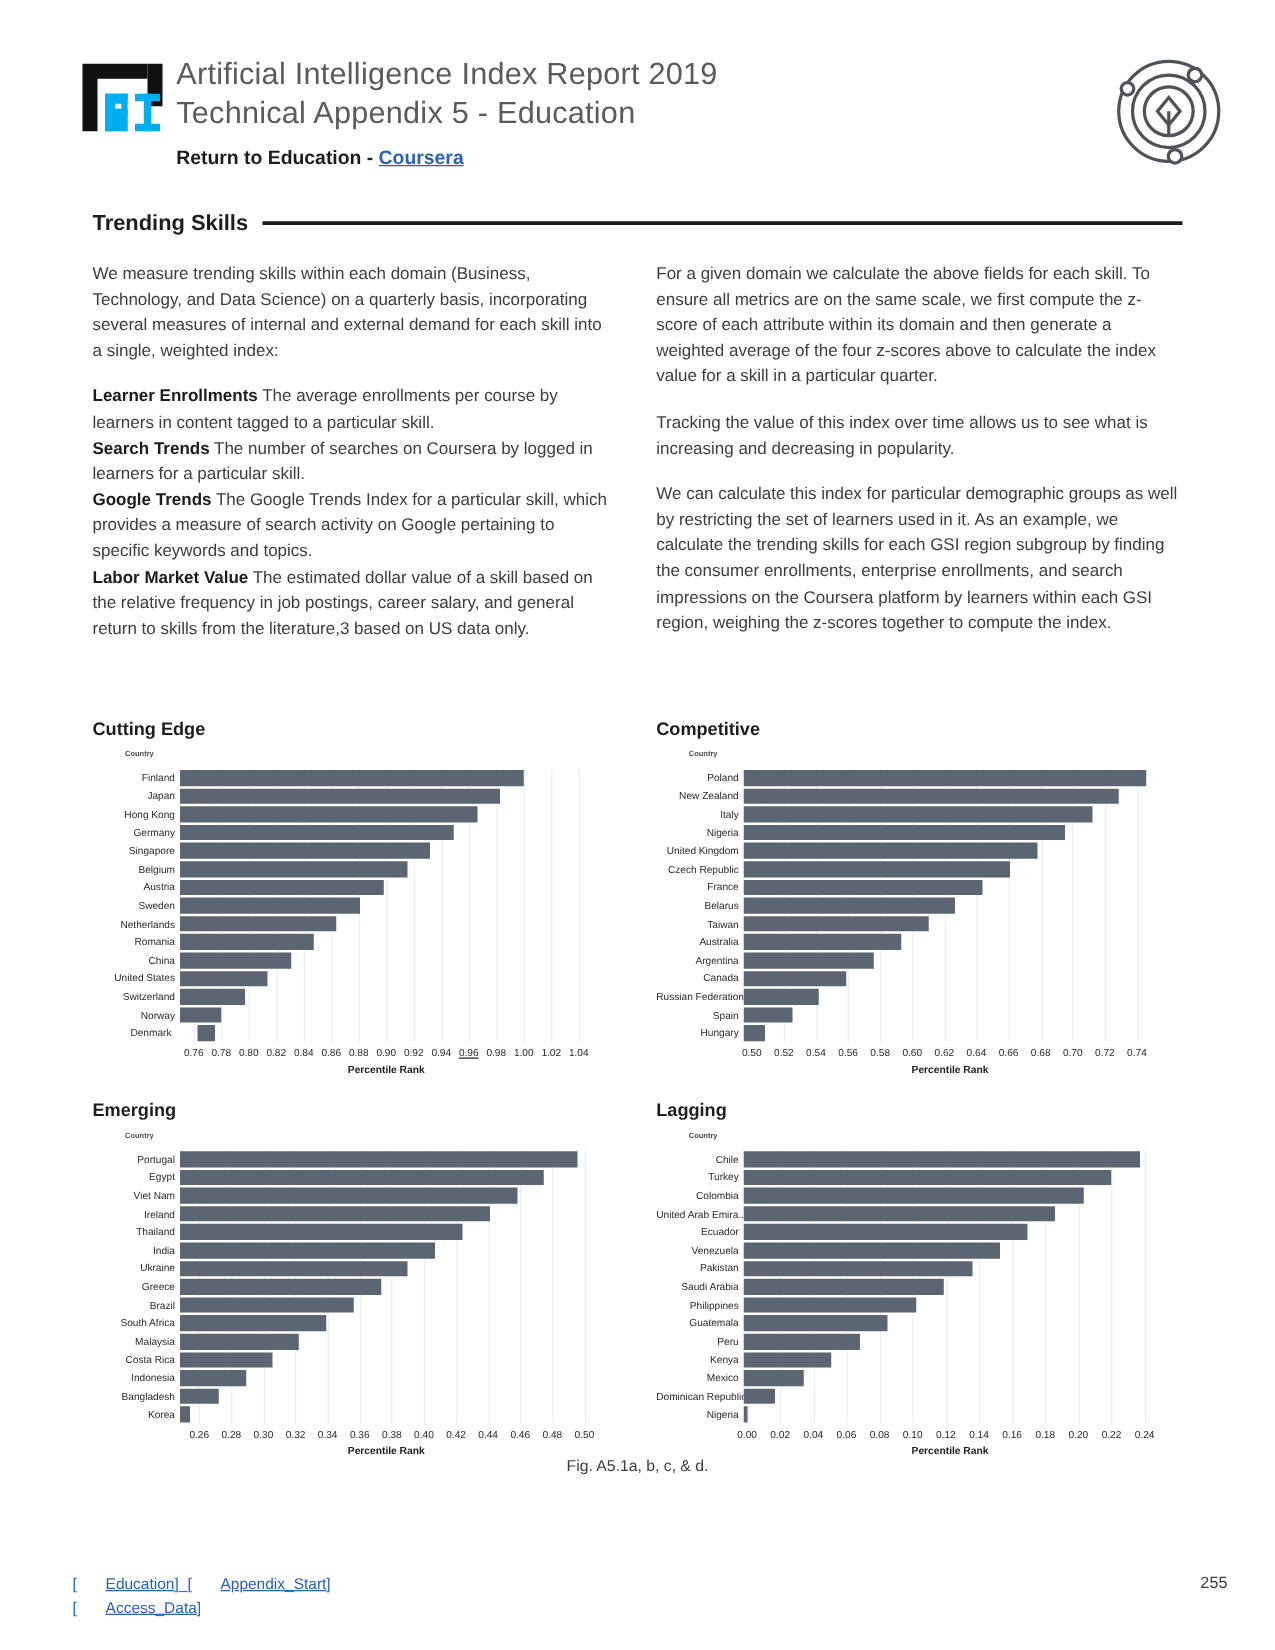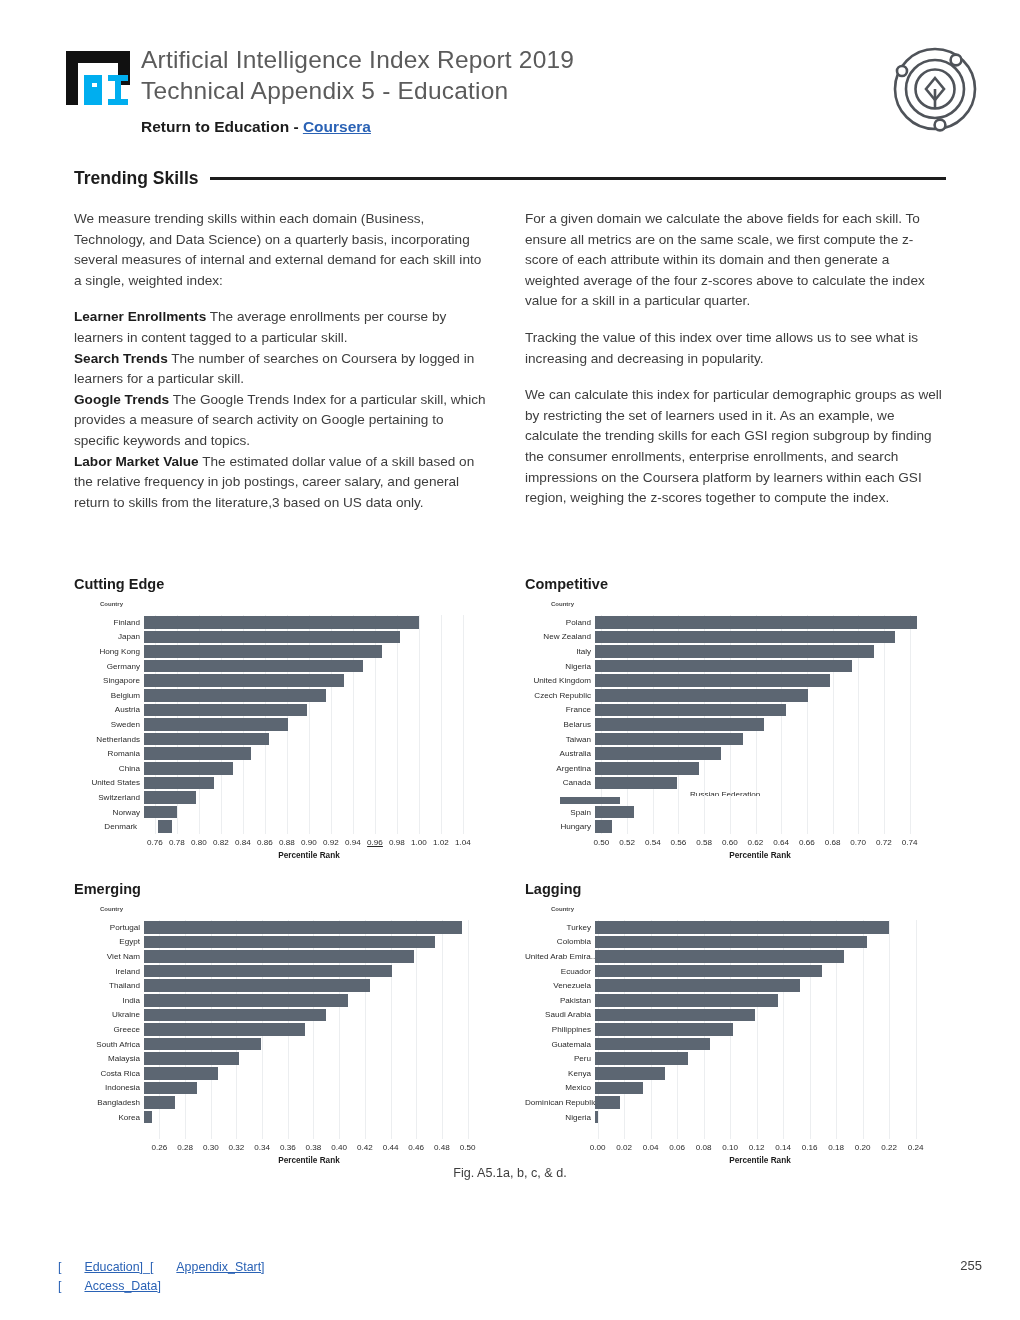--- a/index.html
+++ b/index.html
@@ -388,21 +388,21 @@
           <div class="barwrap" style="width: 330px;">
             <div class="bar" style="width: 104.008px; background: rgb(92, 102, 114);"></div>
           </div>
         </div>
         <div class="row" style="height: 14.6px;">
           <div class="cat" style="width: 70px;">Canada</div>
           <div class="barwrap" style="width: 330px;">
             <div class="bar" style="width: 82.179px; background: rgb(92, 102, 114);"></div>
           </div>
         </div>
-        <div class="row" style="height: 14.6px; flex-direction: column;">
+        <div class="row" style="height: 14.6px;">
           <div class="cat" style="width: 70px;">Russian Federation</div>
           <div class="barwrap" style="width: 330px;">
             <div class="bar" style="width: 60.3502px; background: rgb(92, 102, 114);"></div>
           </div>
         </div>
         <div class="row" style="height: 14.6px;">
           <div class="cat" style="width: 70px;">Spain</div>
           <div class="barwrap" style="width: 330px;">
             <div class="bar" style="width: 38.5214px; background: rgb(92, 102, 114);"></div>
           </div>
@@ -495,20 +495,26 @@
             <div class="bar" style="width: 182.335px; background: rgb(92, 102, 114);"></div>
           </div>
         </div>
         <div class="row" style="height: 14.6px;">
           <div class="cat" style="width: 70px;">Greece</div>
           <div class="barwrap" style="width: 330px;">
             <div class="bar" style="width: 160.506px; background: rgb(92, 102, 114);"></div>
           </div>
         </div>
         <div class="row" style="height: 14.6px;">
+          <div class="cat" style="width: 70px;">Brazil</div>
+          <div class="barwrap" style="width: 330px;">
+            <div class="bar" style="width: 138.677px; background: rgb(92, 102, 114);"></div>
+          </div>
+        </div>
+        <div class="row" style="height: 14.6px;">
           <div class="cat" style="width: 70px;">South Africa</div>
           <div class="barwrap" style="width: 330px;">
             <div class="bar" style="width: 116.848px; background: rgb(92, 102, 114);"></div>
           </div>
         </div>
         <div class="row" style="height: 14.6px;">
           <div class="cat" style="width: 70px;">Malaysia</div>
           <div class="barwrap" style="width: 330px;">
             <div class="bar" style="width: 95.0195px; background: rgb(92, 102, 114);"></div>
           </div>
@@ -571,20 +577,26 @@
         <i style="left: 161.687px;"></i>
         <i style="left: 188.193px;"></i>
         <i style="left: 214.699px;"></i>
         <i style="left: 241.205px;"></i>
         <i style="left: 267.711px;"></i>
         <i style="left: 294.217px;"></i>
         <i style="left: 320.723px;"></i>
       </div>
       <div class="plot-rows" style="left: 0px; top: 14px; width: 400px;">
         <div class="row" style="height: 14.6px;">
+          <div class="cat" style="width: 70px;">Chile</div>
+          <div class="barwrap" style="width: 330px;">
+            <div class="bar" style="width: 316.747px; background: rgb(92, 102, 114);"></div>
+          </div>
+        </div>
+        <div class="row" style="height: 14.6px;">
           <div class="cat" style="width: 70px;">Turkey</div>
           <div class="barwrap" style="width: 330px;">
             <div class="bar" style="width: 294.217px; background: rgb(92, 102, 114);"></div>
           </div>
         </div>
         <div class="row" style="height: 14.6px;">
           <div class="cat" style="width: 70px;">Colombia</div>
           <div class="barwrap" style="width: 330px;">
             <div class="bar" style="width: 271.687px; background: rgb(92, 102, 114);"></div>
           </div>

